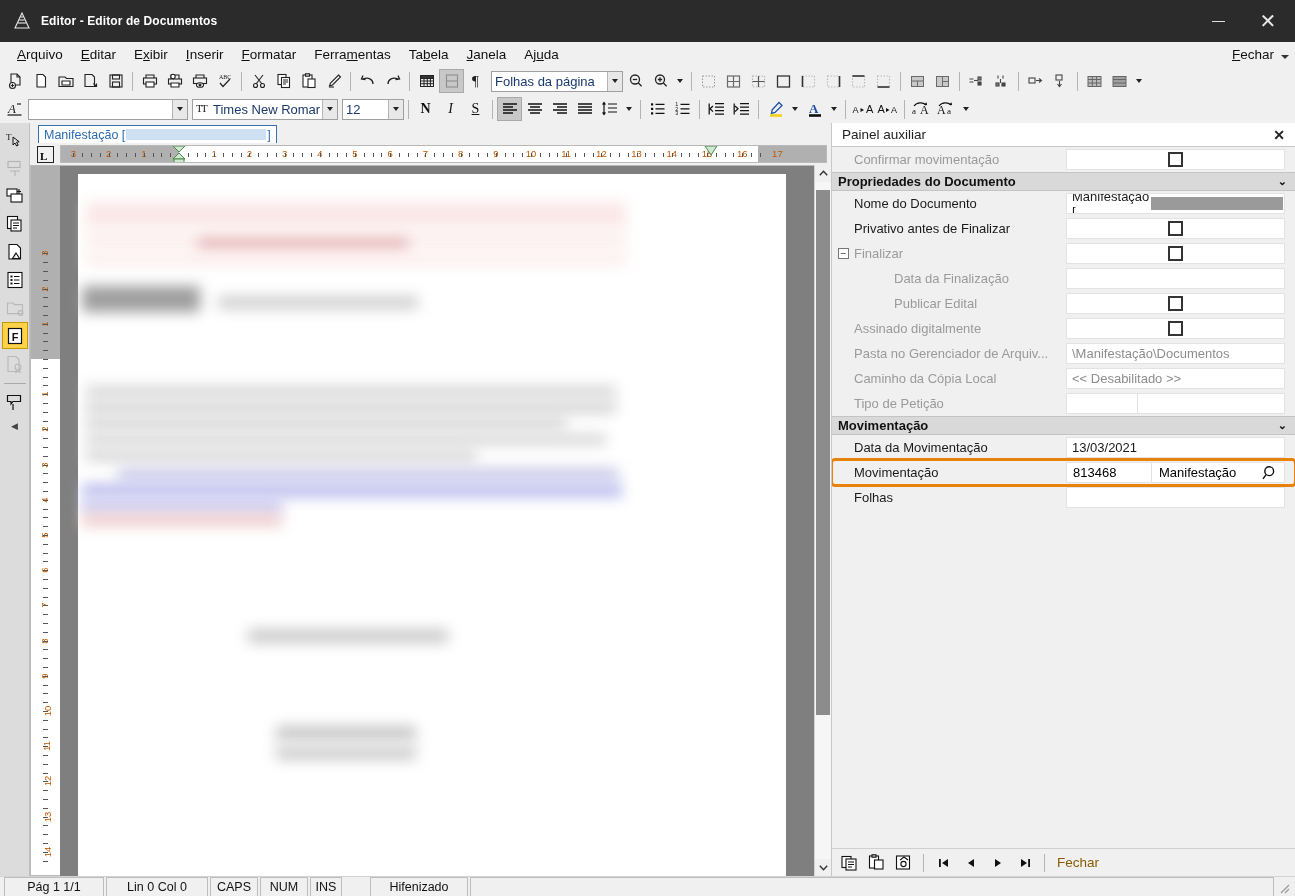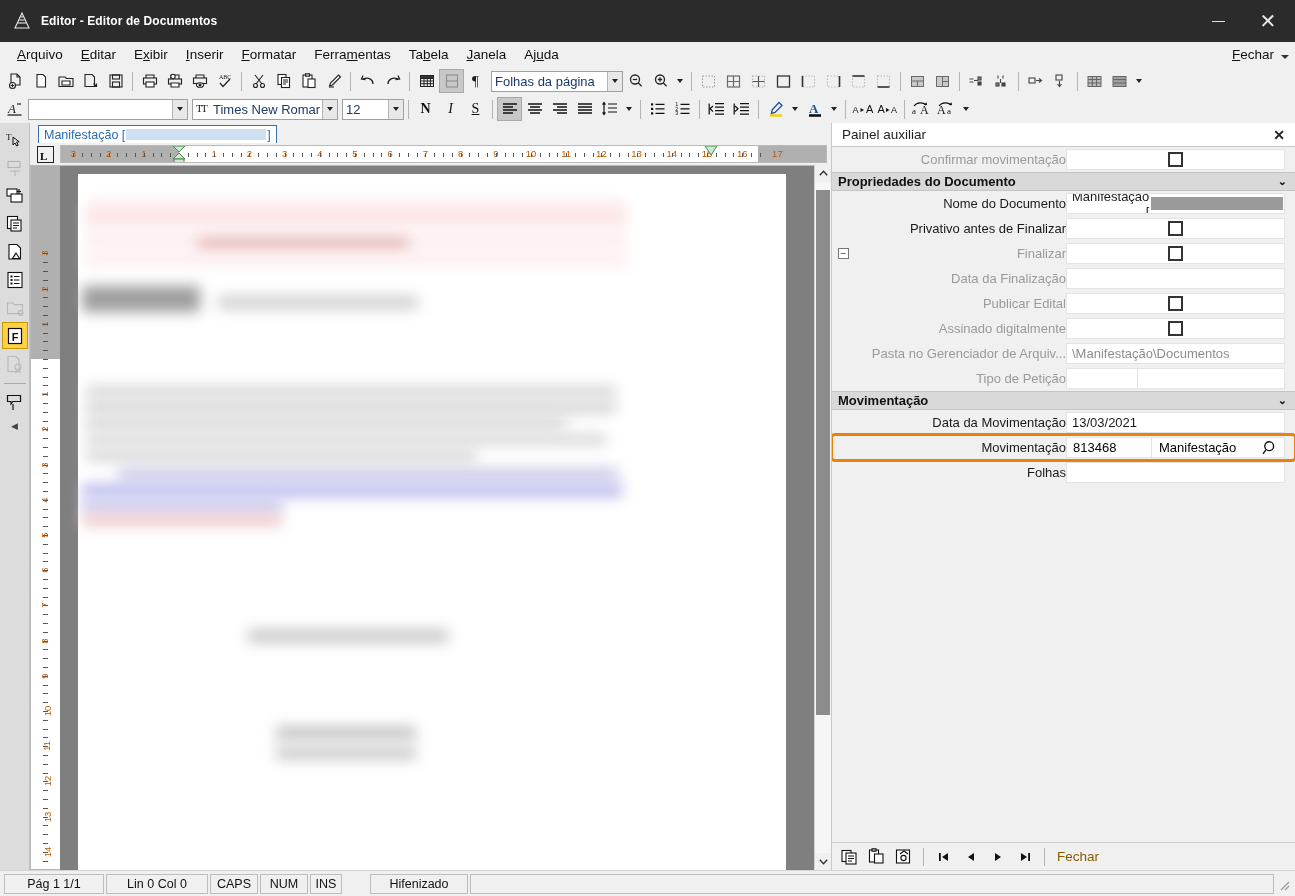--- a/index.html
+++ b/index.html
@@ -110,21 +110,21 @@
   .rp-head { height:24px; display:flex; align-items:center; background:#fff; border-bottom:1px solid #c8c8c8;
              padding:0 6px 0 10px; flex:none;}
   .rp-head .t { flex:1; font-size:13.5px; color:#222; }
   .rp-head .x { font-size:14px; font-weight:bold; color:#222; padding:0 4px; }
   .rp-sub { height:27px; display:flex; align-items:center; background:#f0f0f0; padding-left:8px; flex:none;
             border-bottom:1px solid #d8d8d8;}
   .rp-sub .lbl { font-size:14px; color:#111; margin-left:7px; }
   .rp-sub .caret-sm { border-top-color:#111; margin-left:5px; }
 
   .grid { flex:1; overflow:hidden; background:#f0f0f0; }
-  .grow { height:25px; display:flex; align-items:center; position:relative;text-align:right; }
+  .grow { height:25px; display:flex; align-items:center; position:relative; }
   .grow .gl { width:234px; padding-left:22px; font-size:13px; color:#1a1a1a; white-space:nowrap;
               overflow:hidden; text-overflow:ellipsis; flex:none;}
   .grow .gl.ind2 { padding-left:62px; }
   .grow .gl.dis { color:#9a9a9a; }
   .grow .gv { flex:1; height:21px; background:#fff; border:1px solid #e3e3e3; display:flex; align-items:center;
               font-size:13px; color:#1a1a1a; padding-left:5px; margin-right:10px; overflow:hidden;}
   .grow .gv.dis { color:#8d8d8d; }
   .chkcell { justify-content:center !important; padding-left:0 !important; }
   .chk { width:15px;height:15px;border:2px solid #333; background:#fff; }
   .secthead { height:19px; background:#d9d9d9; display:flex; align-items:center; padding:0 8px 0 6px;
@@ -145,21 +145,21 @@
   .ellipsisbtn { width:22px;height:21px;background:#cdcdcd;border:1px solid #a8a8a8;display:flex;
                  align-items:center;justify-content:center;font-size:13px;color:#111;margin-right:10px;letter-spacing:1px;}
 
   .rp-foot { height:28px; display:flex; align-items:center; background:#f0f0f0; border-top:1px solid #cfcfcf;
              padding-left:4px; flex:none;}
   .rp-foot .fsep { width:1px;height:18px;background:#b4b4b4;margin:0 6px;}
   .navbtn { width:27px;height:24px;display:flex;align-items:center;justify-content:center;}
   .foot-link { font-size:13.5px; color:#8a5a00; margin-left:6px; }
 
   
-  .statusbar { height:26px; background:#f0f0f0; display:flex; align-items:center; flex:none;
+  .statusbar { height:20px; background:#f0f0f0; display:flex; align-items:center; flex:none;
                border-top:1px solid #d4d4d4; padding:0 2px; }
   .sb-cell { height:20px; border:1px solid #bdbdbd; background:#f0f0f0; display:flex; align-items:center;
              justify-content:center; margin-left:2px; font-size:12.5px; color:#111; padding:0 7px; }
   .sb-flex { flex:1; margin-left:2px; margin-right:2px; height:20px; border:1px solid #bdbdbd; }
   .sb-grip { width:14px; height:14px; margin-right:3px; }
 </style>
 </head>
 <body>
 
 <div class="app">
@@ -1140,20 +1140,24 @@
           <span class="gv chkcell">
             <i class="chk"></i>
             </span>
         </div>
 
         <div class="grow">
           <span class="gl dis">Pasta no Gerenciador de Arquiv...</span>
           <span class="gv dis">\Manifestação\Documentos</span>
         </div>
 
+        <div class="grow">
+          <span class="gl dis">Caminho da Cópia Local</span>
+          <span class="gv dis">&lt;&lt; Desabilitado &gt;&gt;</span>
+        </div>
 
         <div class="grow">
           <span class="gl dis">Tipo de Petição</span>
           <span class="gv dis" style="flex:none;width:72px;margin-right:0;"></span>
           <span class="gv dis" style="border-left:none;"></span>
         </div>
 
         <div class="secthead">
           <span class="sh-t">Movimentação</span>
           <span class="sh-c">⌄</span>

